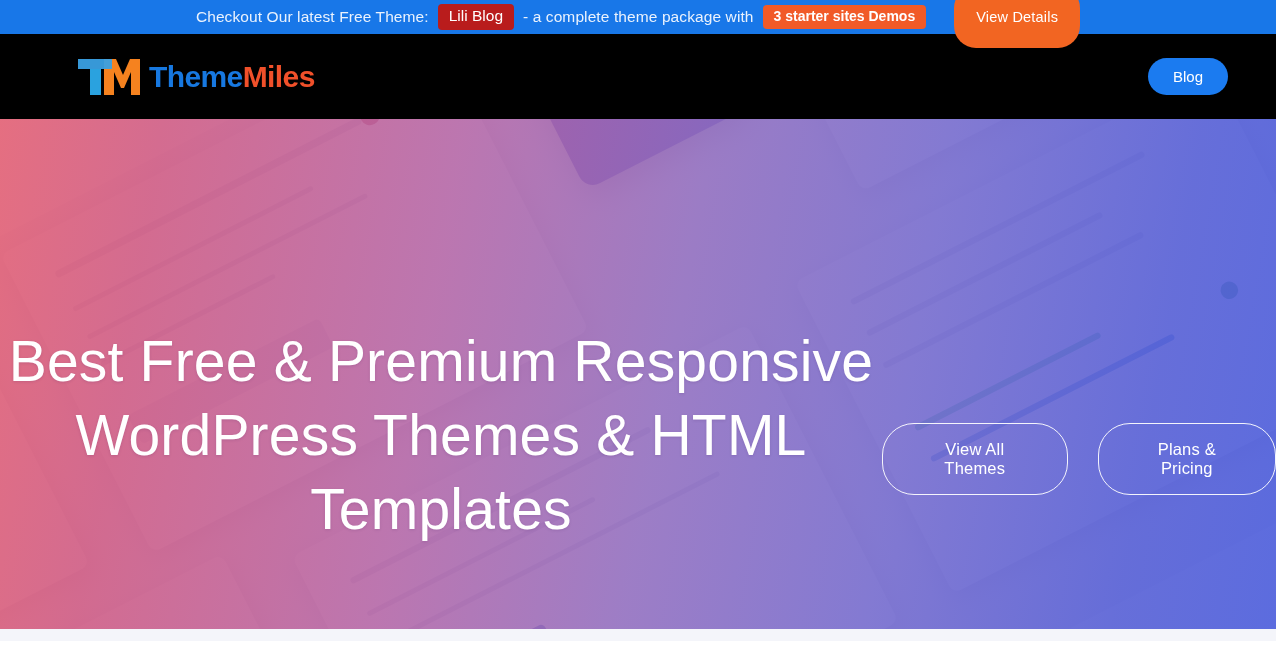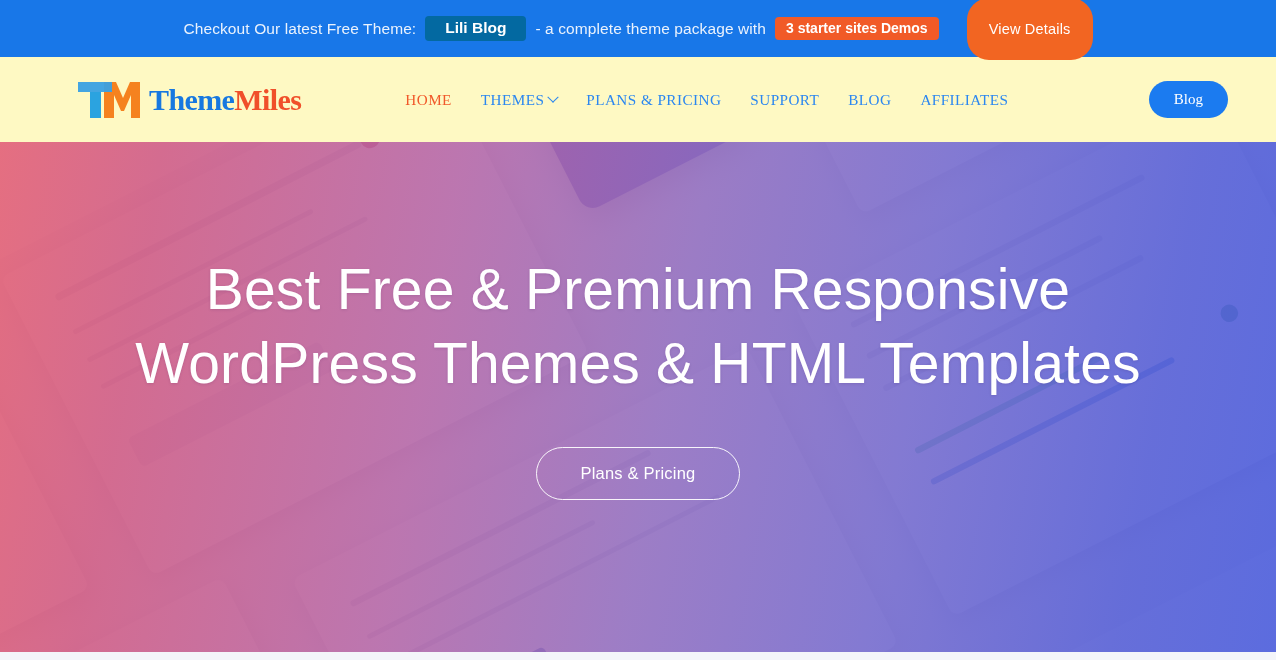--- a/index.html
+++ b/index.html
@@ -8,46 +8,46 @@
   html, body {
     width: 1276px;
     height: 660px;
     overflow: hidden;
     font-family: "Liberation Sans", sans-serif;
     background: #ffffff;
   }
 
   
   .topbar {
-    height: 57px;
+    height: 34px;
     background: #1877e8;
     display: flex;
     align-items: center;
     justify-content: center;
     gap: 0;
     position: relative;
     z-index: 30;
   }
   .topbar-inner {
     display: flex;
     align-items: center;
     gap: 9px;
     white-space: nowrap;
   }
   .topbar-text {
     color: #eaf2fd;
     font-size: 15.5px;
     letter-spacing: .1px;
   }
   .badge-lili {
-    background: #0369a1;
+    background: #b91c1c;
     color: #ffffff;
     font-size: 15.5px;
-    font-weight: bold;
-    padding: 4px 20px 5px;
+    font-weight: normal;
+    padding: 4px 11px 5px;
     border-radius: 4px;
     line-height: 1.05;
     cursor: pointer;
   }
   .badge-demos {
     background: #f15a27;
     color: #ffffff;
     font-size: 14px;
     font-weight: bold;
     padding: 4px 11px 5px;
@@ -63,27 +63,26 @@
     border-radius: 22px;
     cursor: pointer;
     margin-left: 19px;
     font-family: inherit;
     letter-spacing: .2px;
   }
 
   
   .header {
     height: 85px;
-    background: #fef9c3;
+    background: #000000;
     display: flex;
     align-items: center;
     padding: 0 48px 0 78px;
     position: relative;
     z-index: 20;
-    font-family: Liberation Serif, serif;
   }
 
   .logo {
     display: flex;
     align-items: center;
     cursor: pointer;
     gap: 9px;
   }
   .logo-mark {
     width: 62px;
@@ -195,21 +194,21 @@
         rgba(116,106,205,.89) 70%,
         rgba(86,95,213,.90) 88%,
         rgba(74,92,219,.90) 100%);
   }
 
   .hero-content {
     position: relative;
     z-index: 5;
     height: 100%;
     display: flex;
-    flex-direction: column;
+    flex-direction: row;
     align-items: center;
     padding-top: 110px;
   }
   .hero-title {
     color: #ffffff;
     font-size: 57px;
     font-weight: normal;
     line-height: 1.3;
     text-align: center;
     letter-spacing: .2px;
@@ -269,31 +268,20 @@
 
         <path d="M26 4 L38 4 L45 20 L52 4 L62 4 L62 40 L53 40 L53 17 L46 33 L43 33 L36 17 L36 40 L26 40 Z" fill="#f5821f"></path>
 
         <path d="M0 4 L34 4 L34 14 L23 14 L23 40 L12 40 L12 14 L0 14 Z" fill="#3aa0e3" opacity="0.95"></path>
         <path d="M23 14 L23 40 L12 40 L12 14 Z" fill="#29a3e0" opacity="0.9"></path>
       </svg>
     </span>
     <span class="logo-wordmark"><span class="lw-theme">Theme</span><span class="lw-miles">Miles</span></span>
   </div>
 
-  <nav class="nav">
-    <span class="nav-item active">HOME</span>
-    <span class="nav-item">
-      <span>THEMES</span>
-      <span class="caret"></span>
-    </span>
-    <span class="nav-item">PLANS &amp; PRICING</span>
-    <span class="nav-item">SUPPORT</span>
-    <span class="nav-item">BLOG</span>
-    <span class="nav-item">AFFILIATES</span>
-  </nav>
 
   <div class="auth">
     <button class="btn-auth">Blog</button>
   </div>
 </div>
 
 <div class="hero">
 
   <div class="hero-art">
     <div class="sheet" style="left:2%;  top:6%;  width:20%; height:34%;">
@@ -348,18 +336,19 @@
   </div>
 
   <div class="hero-overlay"></div>
 
   <div class="hero-content">
     <h1 class="hero-title">
       <span>Best Free &amp; Premium Responsive</span><br>
       <span>WordPress Themes &amp; HTML Templates</span>
     </h1>
     <div class="hero-actions">
+      <button class="btn-outline">View All Themes</button>
       <button class="btn-outline">Plans &amp; Pricing</button>
     </div>
   </div>
 
   <div class="hero-bottom-strip"></div>
 </div>
 
 </body></html>

